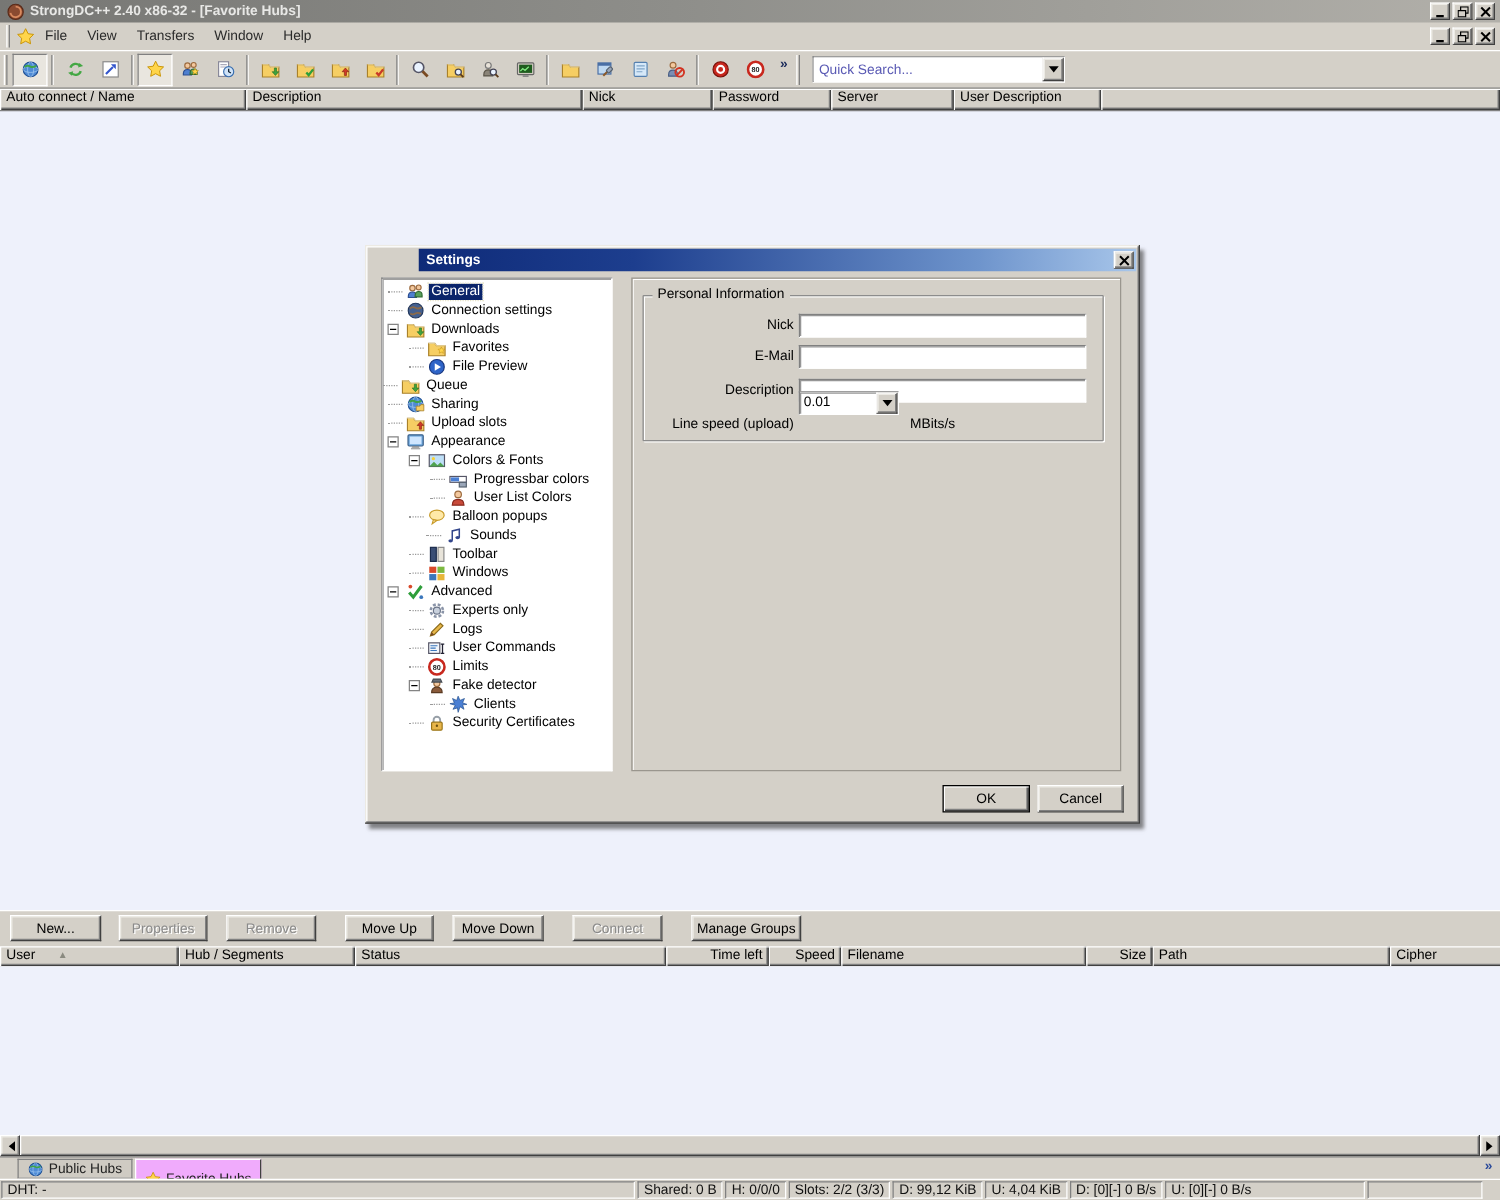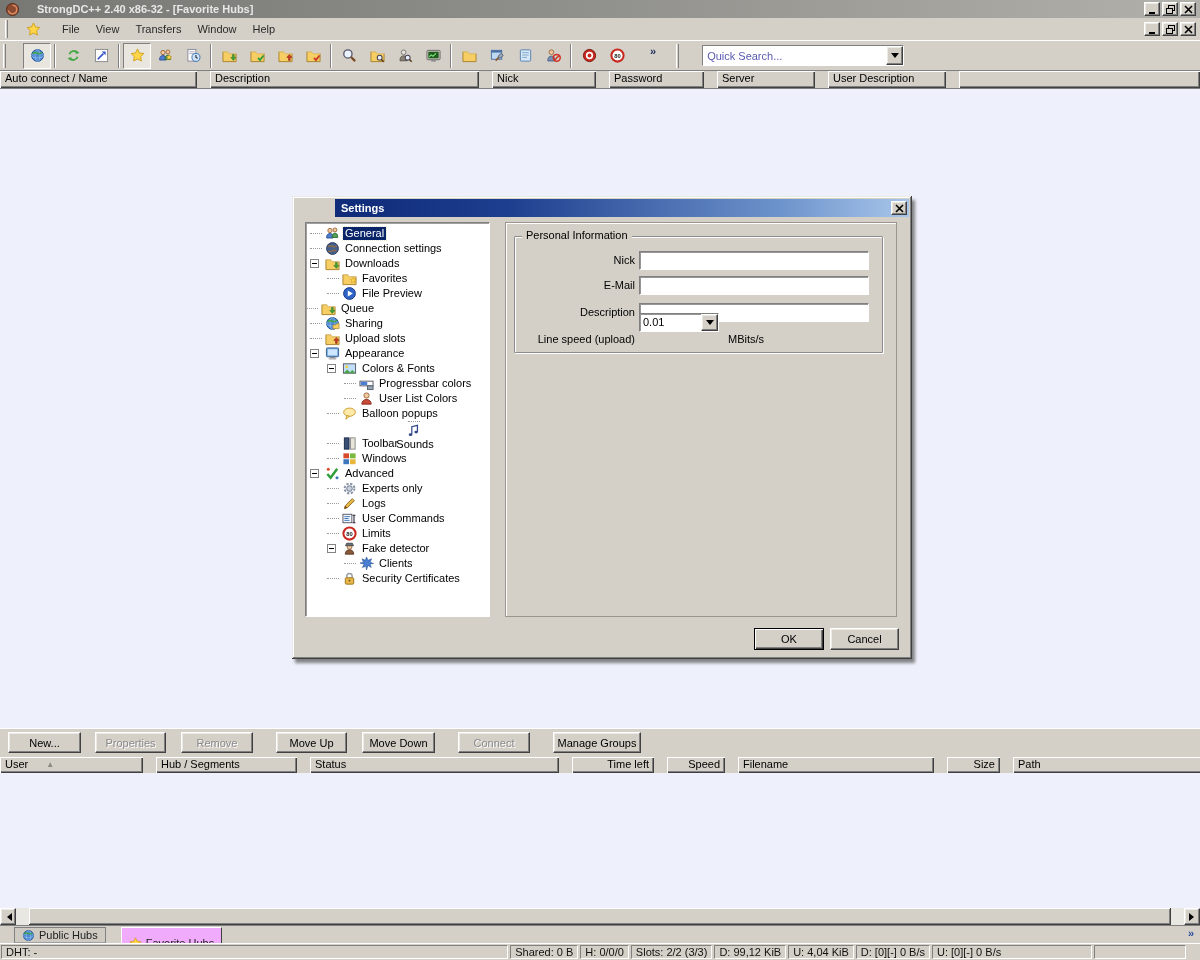--- a/index.html
+++ b/index.html
@@ -1,19 +1,19 @@
 <!DOCTYPE html>
 <html><head>
 <meta charset="utf-8">
 <style>
   * { box-sizing: border-box; margin:0; padding:0; }
   html,body { width:1200px; height:960px; }
   body { background:#D4D0C8; font-family:"Liberation Sans","DejaVu Sans",sans-serif; font-size:11px; color:#000; overflow:hidden; position:relative; }
   #root { position:absolute; inset:0; }
-  .band { position:absolute; left:0; right:0;gap:13px; }
+  .band { position:absolute; left:0; right:0; }
   .btn      { background:#D4D0C8; border:1px solid; border-color:#fff #404040 #404040 #fff; box-shadow:inset -1px -1px 0 #808080, inset 1px 1px 0 #ECEAE4; font:inherit; }
   .btn-default { border:1px solid #000; box-shadow:inset 1px 1px 0 #fff, inset -1px -1px 0 #404040, inset -2px -2px 0 #808080; }
   .btn[disabled], .btn.disabled { color:#8A8A8A; text-shadow:1px 1px 0 #fff; }
   .inset { background:#fff; border:1px solid; border-color:#808080 #fff #fff #808080; box-shadow:inset 1px 1px 0 rgba(64,64,64,.55); }
 
   
   .titlebar { top:0; height:18px; background:linear-gradient(90deg,#777774 0%,#8E8E8A 45%,#B2B0AA 100%); display:flex; align-items:center; padding:0 4px; }
   .ttext { color:#E8E8E6; font-weight:bold; margin-left:4px; white-space:nowrap; }
   .ticon { width:16px; height:16px; display:inline-flex; align-items:center; justify-content:center; flex:none; }
   .winbtns { margin-left:auto; display:flex; gap:2px; }
@@ -621,21 +621,21 @@
         <div class="trow" style="top: 183px; padding-left: 21px;">
           <span class="tstub"></span>
           <span class="icon ">
             <svg viewBox="0 0 16 16" width="15" height="15">
               <ellipse cx="8" cy="6.6" rx="6.2" ry="4.4" fill="#FFE9A8" stroke="#C89B2A"></ellipse>
               <path d="M5 10.3L4 14l4-2.9z" fill="#FFE9A8" stroke="#C89B2A"></path>
             </svg>
           </span>
           <span class="tlabel">Balloon popups</span>
         </div>
-        <div class="trow" style="top: 198px; padding-left: 35px; flex-direction: column;">
+        <div class="trow" style="top: 198px; padding-left: 35px;">
           <span class="tstub"></span>
           <span class="icon ">
             <svg viewBox="0 0 16 16" width="15" height="15">
               <path d="M6.2 12.2V4l6-1.5v7" fill="none" stroke="#33468C" stroke-width="1.3"></path>
               <ellipse cx="4.8" cy="12.4" rx="1.9" ry="1.4" fill="#33468C"></ellipse>
               <ellipse cx="10.8" cy="9.7" rx="1.9" ry="1.4" fill="#33468C"></ellipse>
             </svg>
           </span>
           <span class="tlabel">Sounds</span>
         </div>

